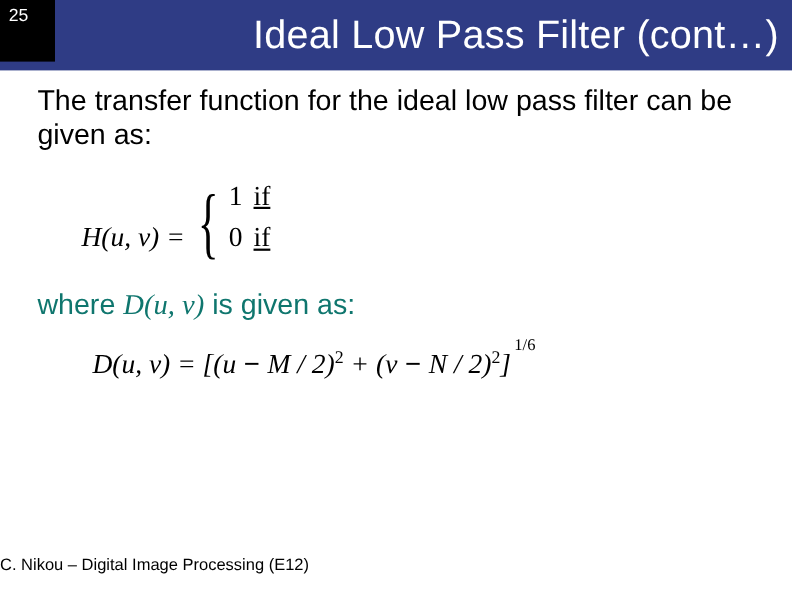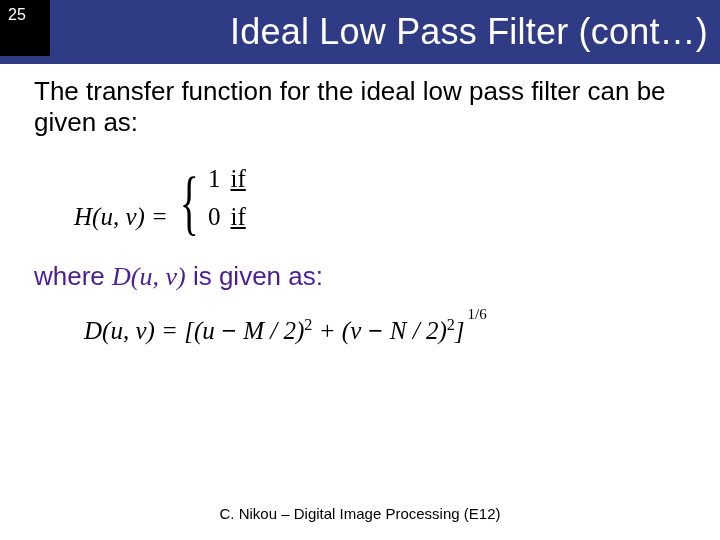--- a/index.html
+++ b/index.html
@@ -3,35 +3,35 @@
 <meta charset="utf-8">
 <style>
   * { margin: 0; padding: 0; box-sizing: border-box; }
   html, body { width: 720px; height: 540px; font-family: Arial, Helvetica, sans-serif; background: #fff; }
   .slide { width: 720px; height: 540px; position: relative; background: #fff; }
   .titlebar { display: flex; height: 64px; background: #2f3c85; }
   .pagebox { width: 50px; height: 56px; background: #000; color: #fff; display: flex; align-items: flex-start; justify-content: flex-start; padding: 6px 8px; font-size: 16px; }
   .title { flex: 1; color: #fff; font-size: 36px; display: flex; align-items: center; justify-content: flex-end; padding-right: 12px; letter-spacing: 0.2px; }
   .body { padding: 12px 34px 0 34px; }
   .para { font-size: 26px; line-height: 1.18; color: #000; margin-bottom: 28px; }
-  .para2 { font-size: 26px; color: #4c1d95; margin-top: 30px; margin-bottom: 24px; }
+  .para2 { font-size: 26px; color: #0f766e; margin-top: 30px; margin-bottom: 24px; }
   .ital { font-family: "Times New Roman", Times, serif; font-style: italic; }
   .eqwrap { margin-left: 40px; font-family: "Times New Roman", Times, serif; font-size: 25px; }
   .eq1 { display: flex; align-items: flex-end; gap: 6px; }
   .brace { font-size: 72px; line-height: 0.8; font-weight: 100; font-family: "Times New Roman", serif; transform: scaleX(0.55); margin: 0 -6px 0 -2px; }
   .cases { display: flex; flex-direction: column; gap: 10px; }
   .row { display: flex; align-items: baseline; gap: 10px; }
   .num { width: 14px; text-align: right; }
   .iftxt { font-family: "Times New Roman", serif; text-decoration: underline; }
   .sub { font-size: 0.65em; vertical-align: sub; position: relative; top: 2px; }
   .sup { font-size: 0.65em; vertical-align: super; }
   .eq2wrap { margin-left: 50px; font-family: "Times New Roman", Times, serif; font-size: 25px; display: flex; align-items: flex-start; }
   .minus { font-family: Arial, sans-serif; }
   .halfexp { font-size: 0.6em; position: relative; top: -10px; margin-left: 3px; }
-  .footer { position: absolute; bottom: 18px; width: 100%; text-align: center; font-size: 15px; color: #000; }
+  .footer { position: absolute; bottom: 18px; width: 100%; text-align: left; font-size: 15px; color: #000; }
 </style>
 </head>
 <body>
 
 <div class="slide">
 
   <div class="titlebar">
     <div class="pagebox">
       <span>25</span>
     </div>

